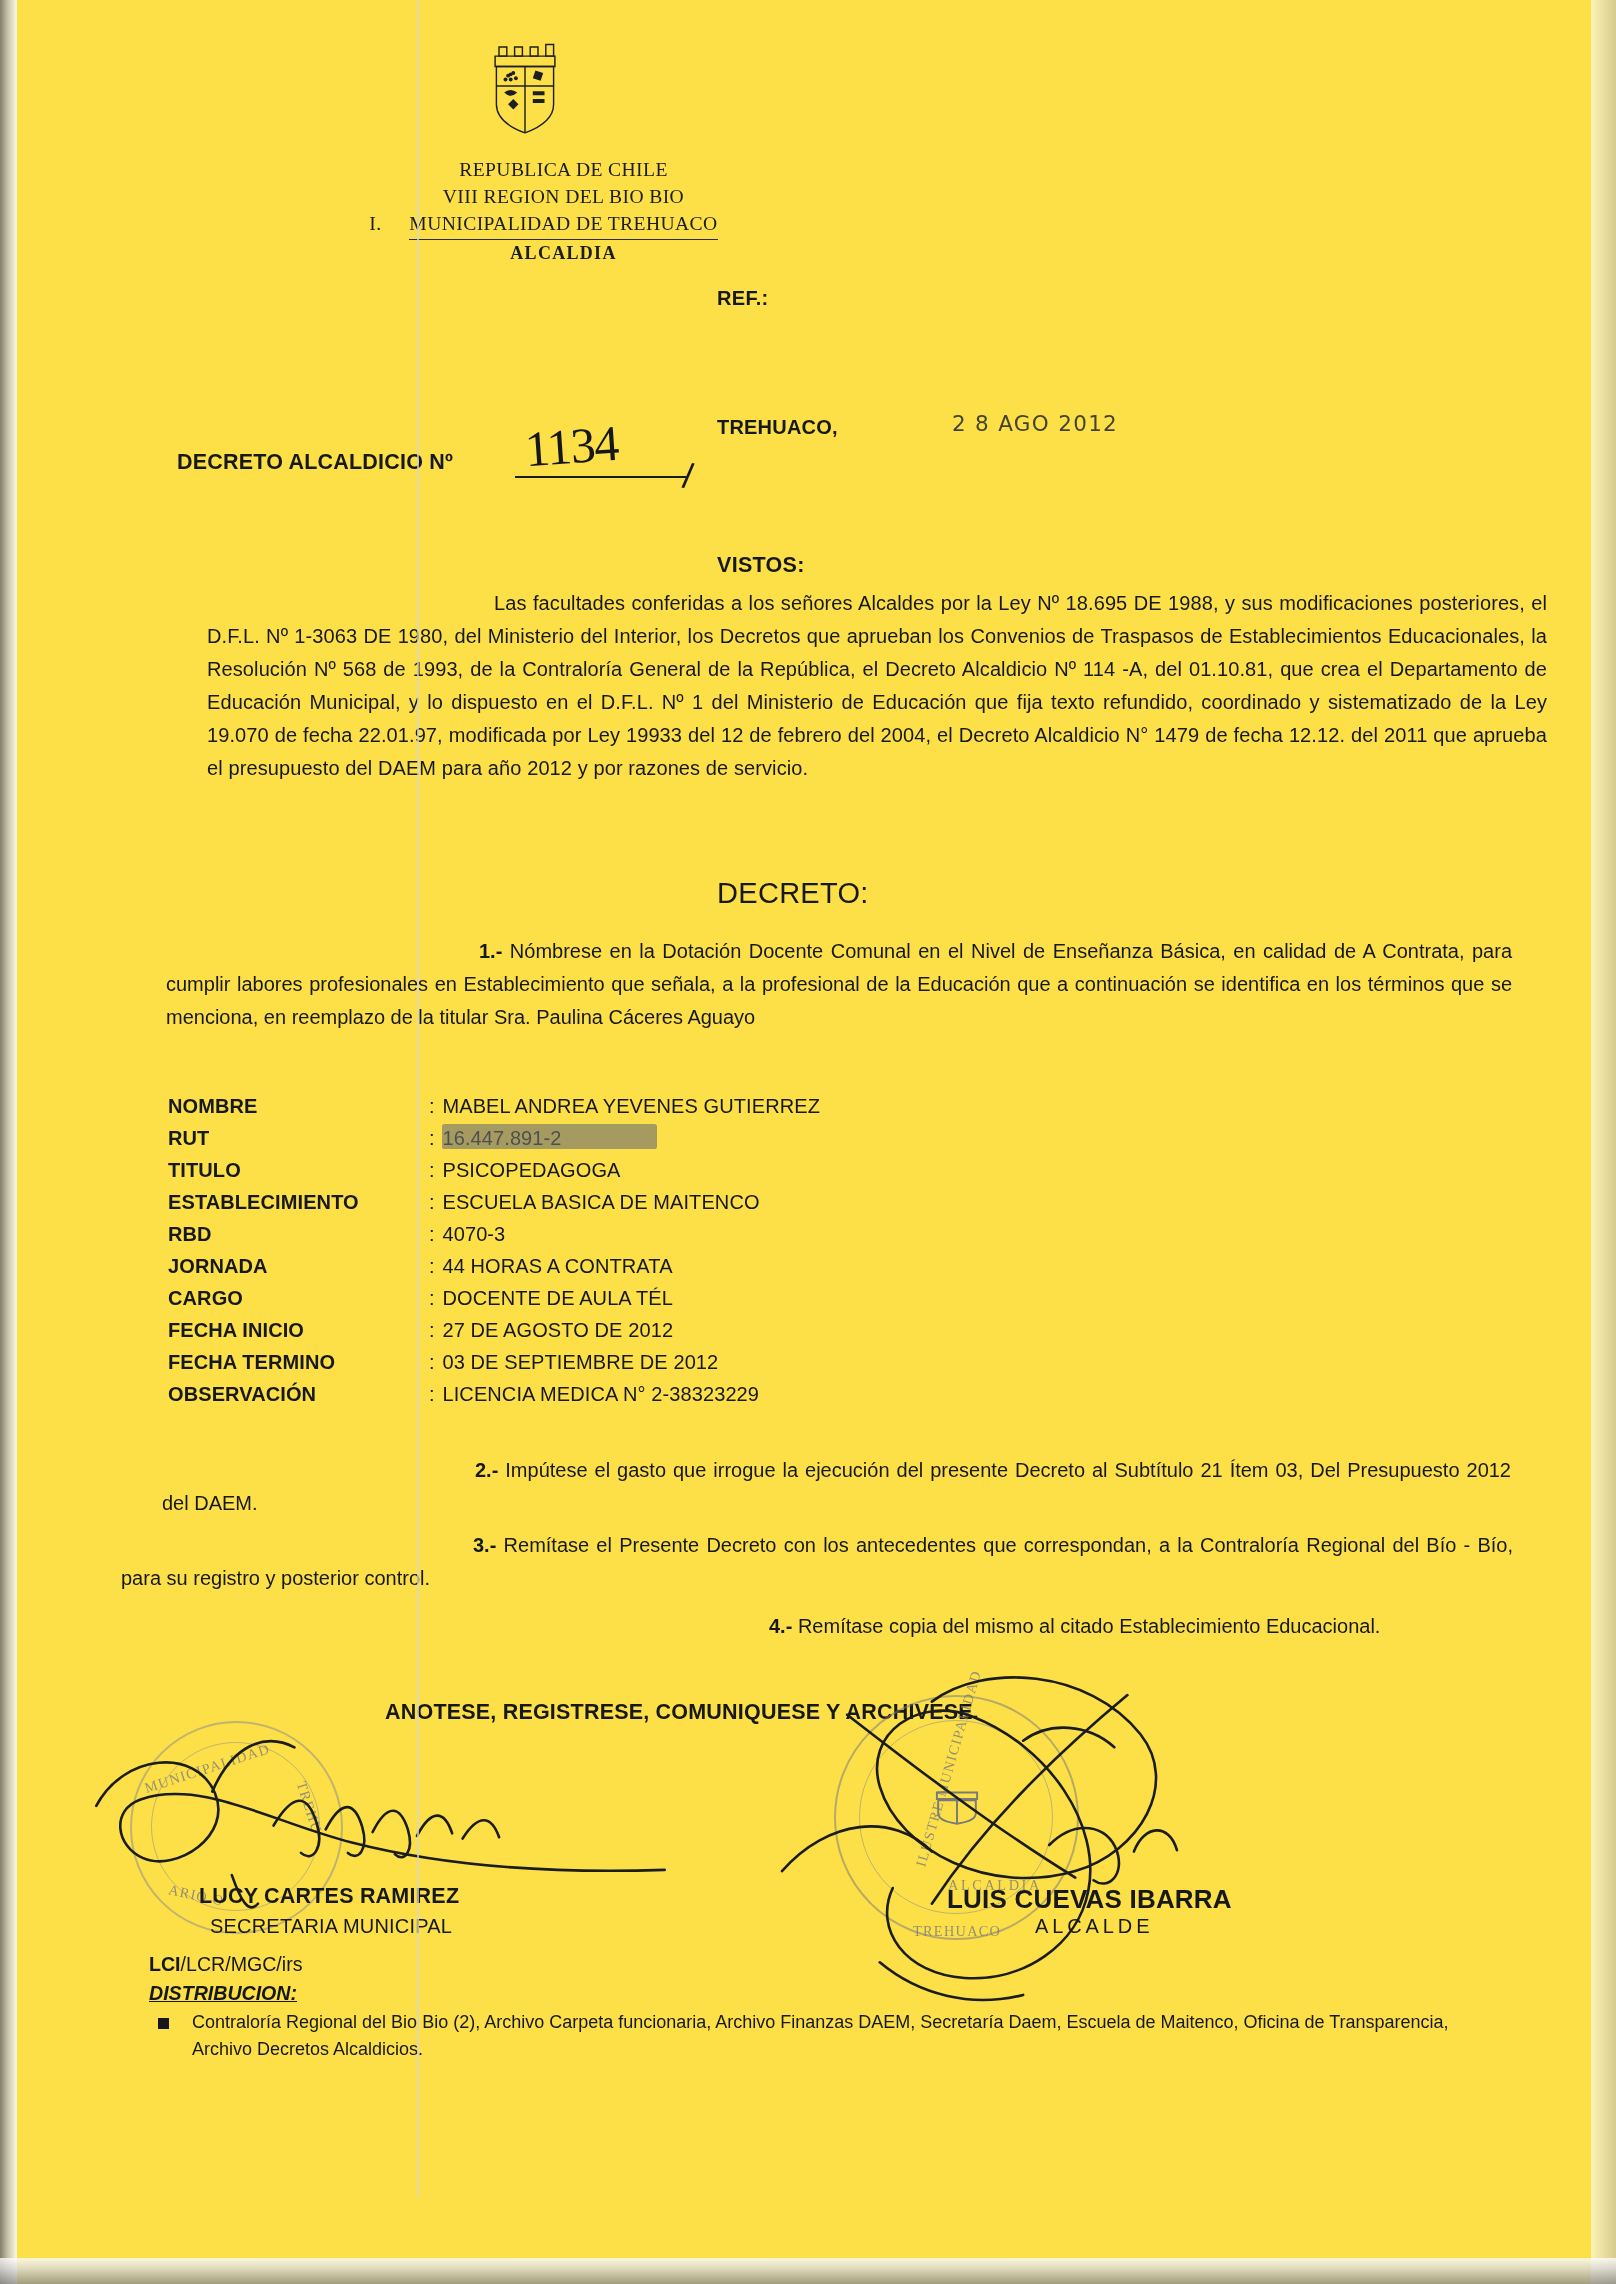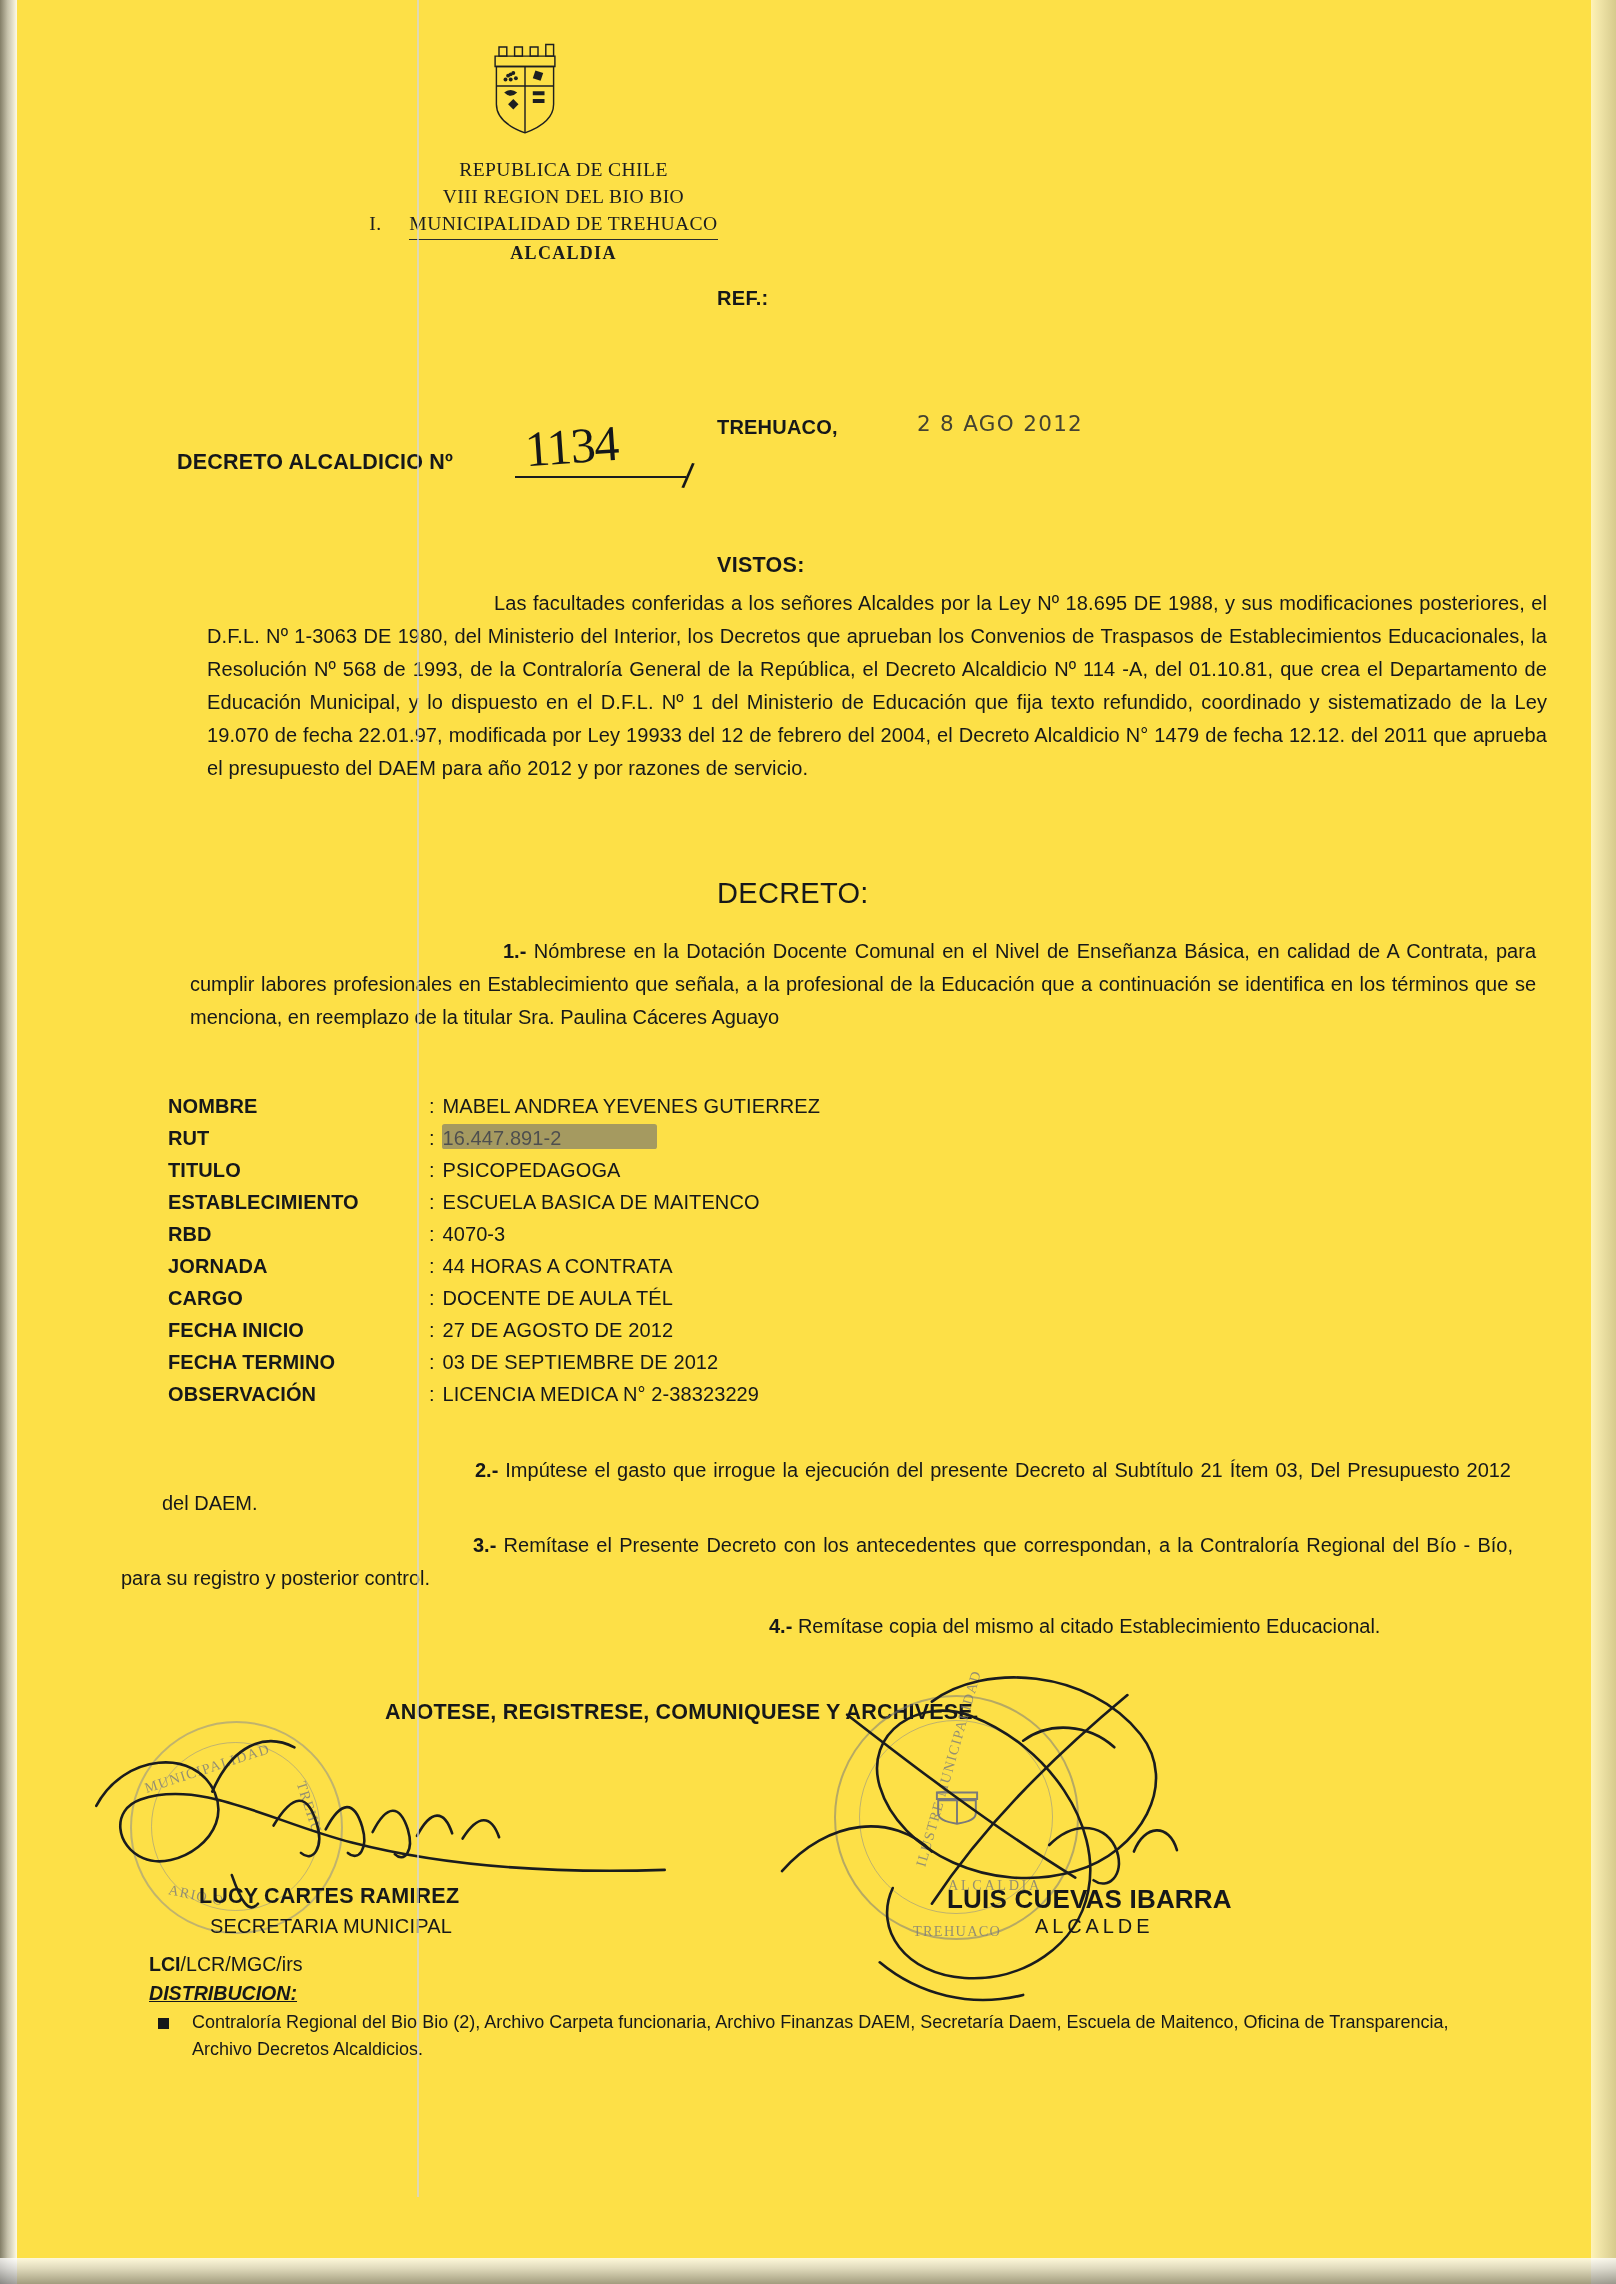--- a/index.html
+++ b/index.html
@@ -118,21 +118,21 @@
   .trehuaco-label {
     position: absolute;
     left: 717px;
     top: 416px;
     font-size: 20px;
     font-weight: bold;
     letter-spacing: 0.2px;
   }
   .trehuaco-date {
     position: absolute;
-    left: 917px;
+    left: 952px;
     top: 411px;
     font-size: 21.5px;
     letter-spacing: 1.3px;
     color: #2b2d2f;
     font-family: "DejaVu Sans", sans-serif;
     opacity: .88;
   }
 
   .decreto-label {
     position: absolute;
@@ -200,21 +200,20 @@
   }
   .p-decreto1 {
     position: absolute;
     left: 166px;
     top: 935px;
     width: 1346px;
     font-size: 20px;
     line-height: 33px;
     text-align: justify;
     text-indent: 313px;
-    margin-left: 24px;
   }
   .p-decreto1 b { font-weight: bold; }
 
   
   .fields {
     position: absolute;
     left: 168px;
     top: 1095px;
     width: 1238px;
     font-size: 20px;

